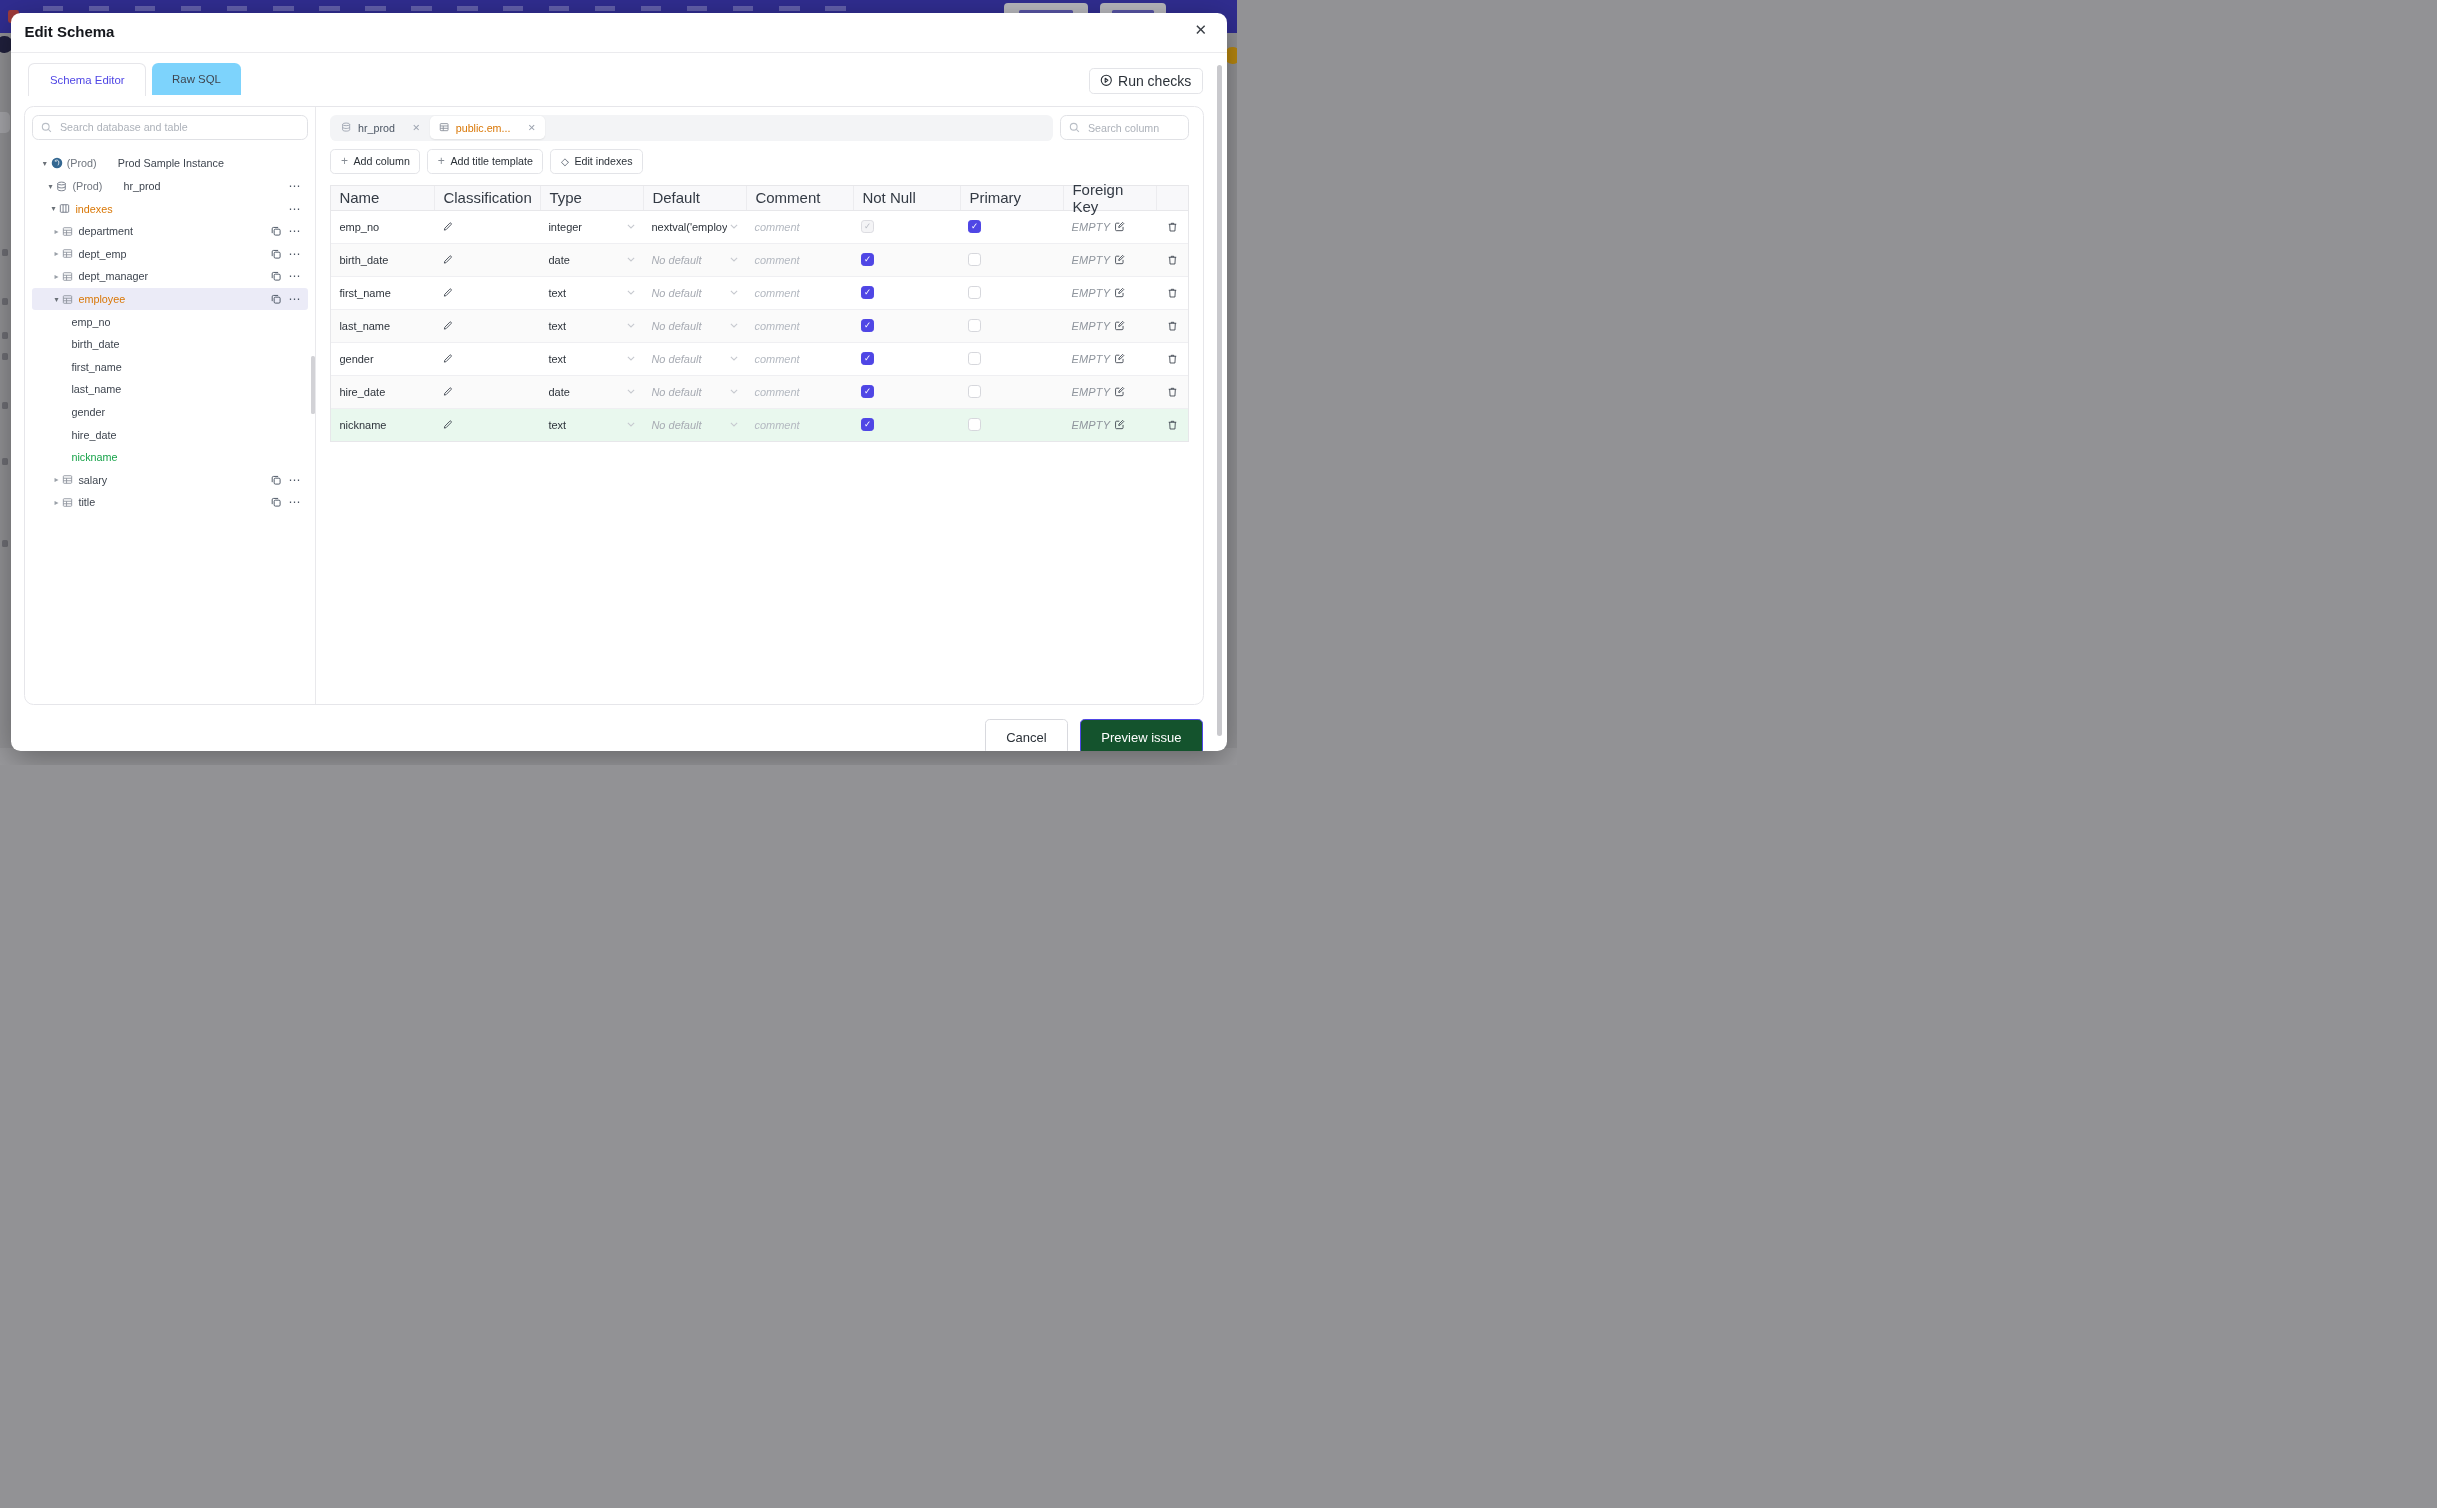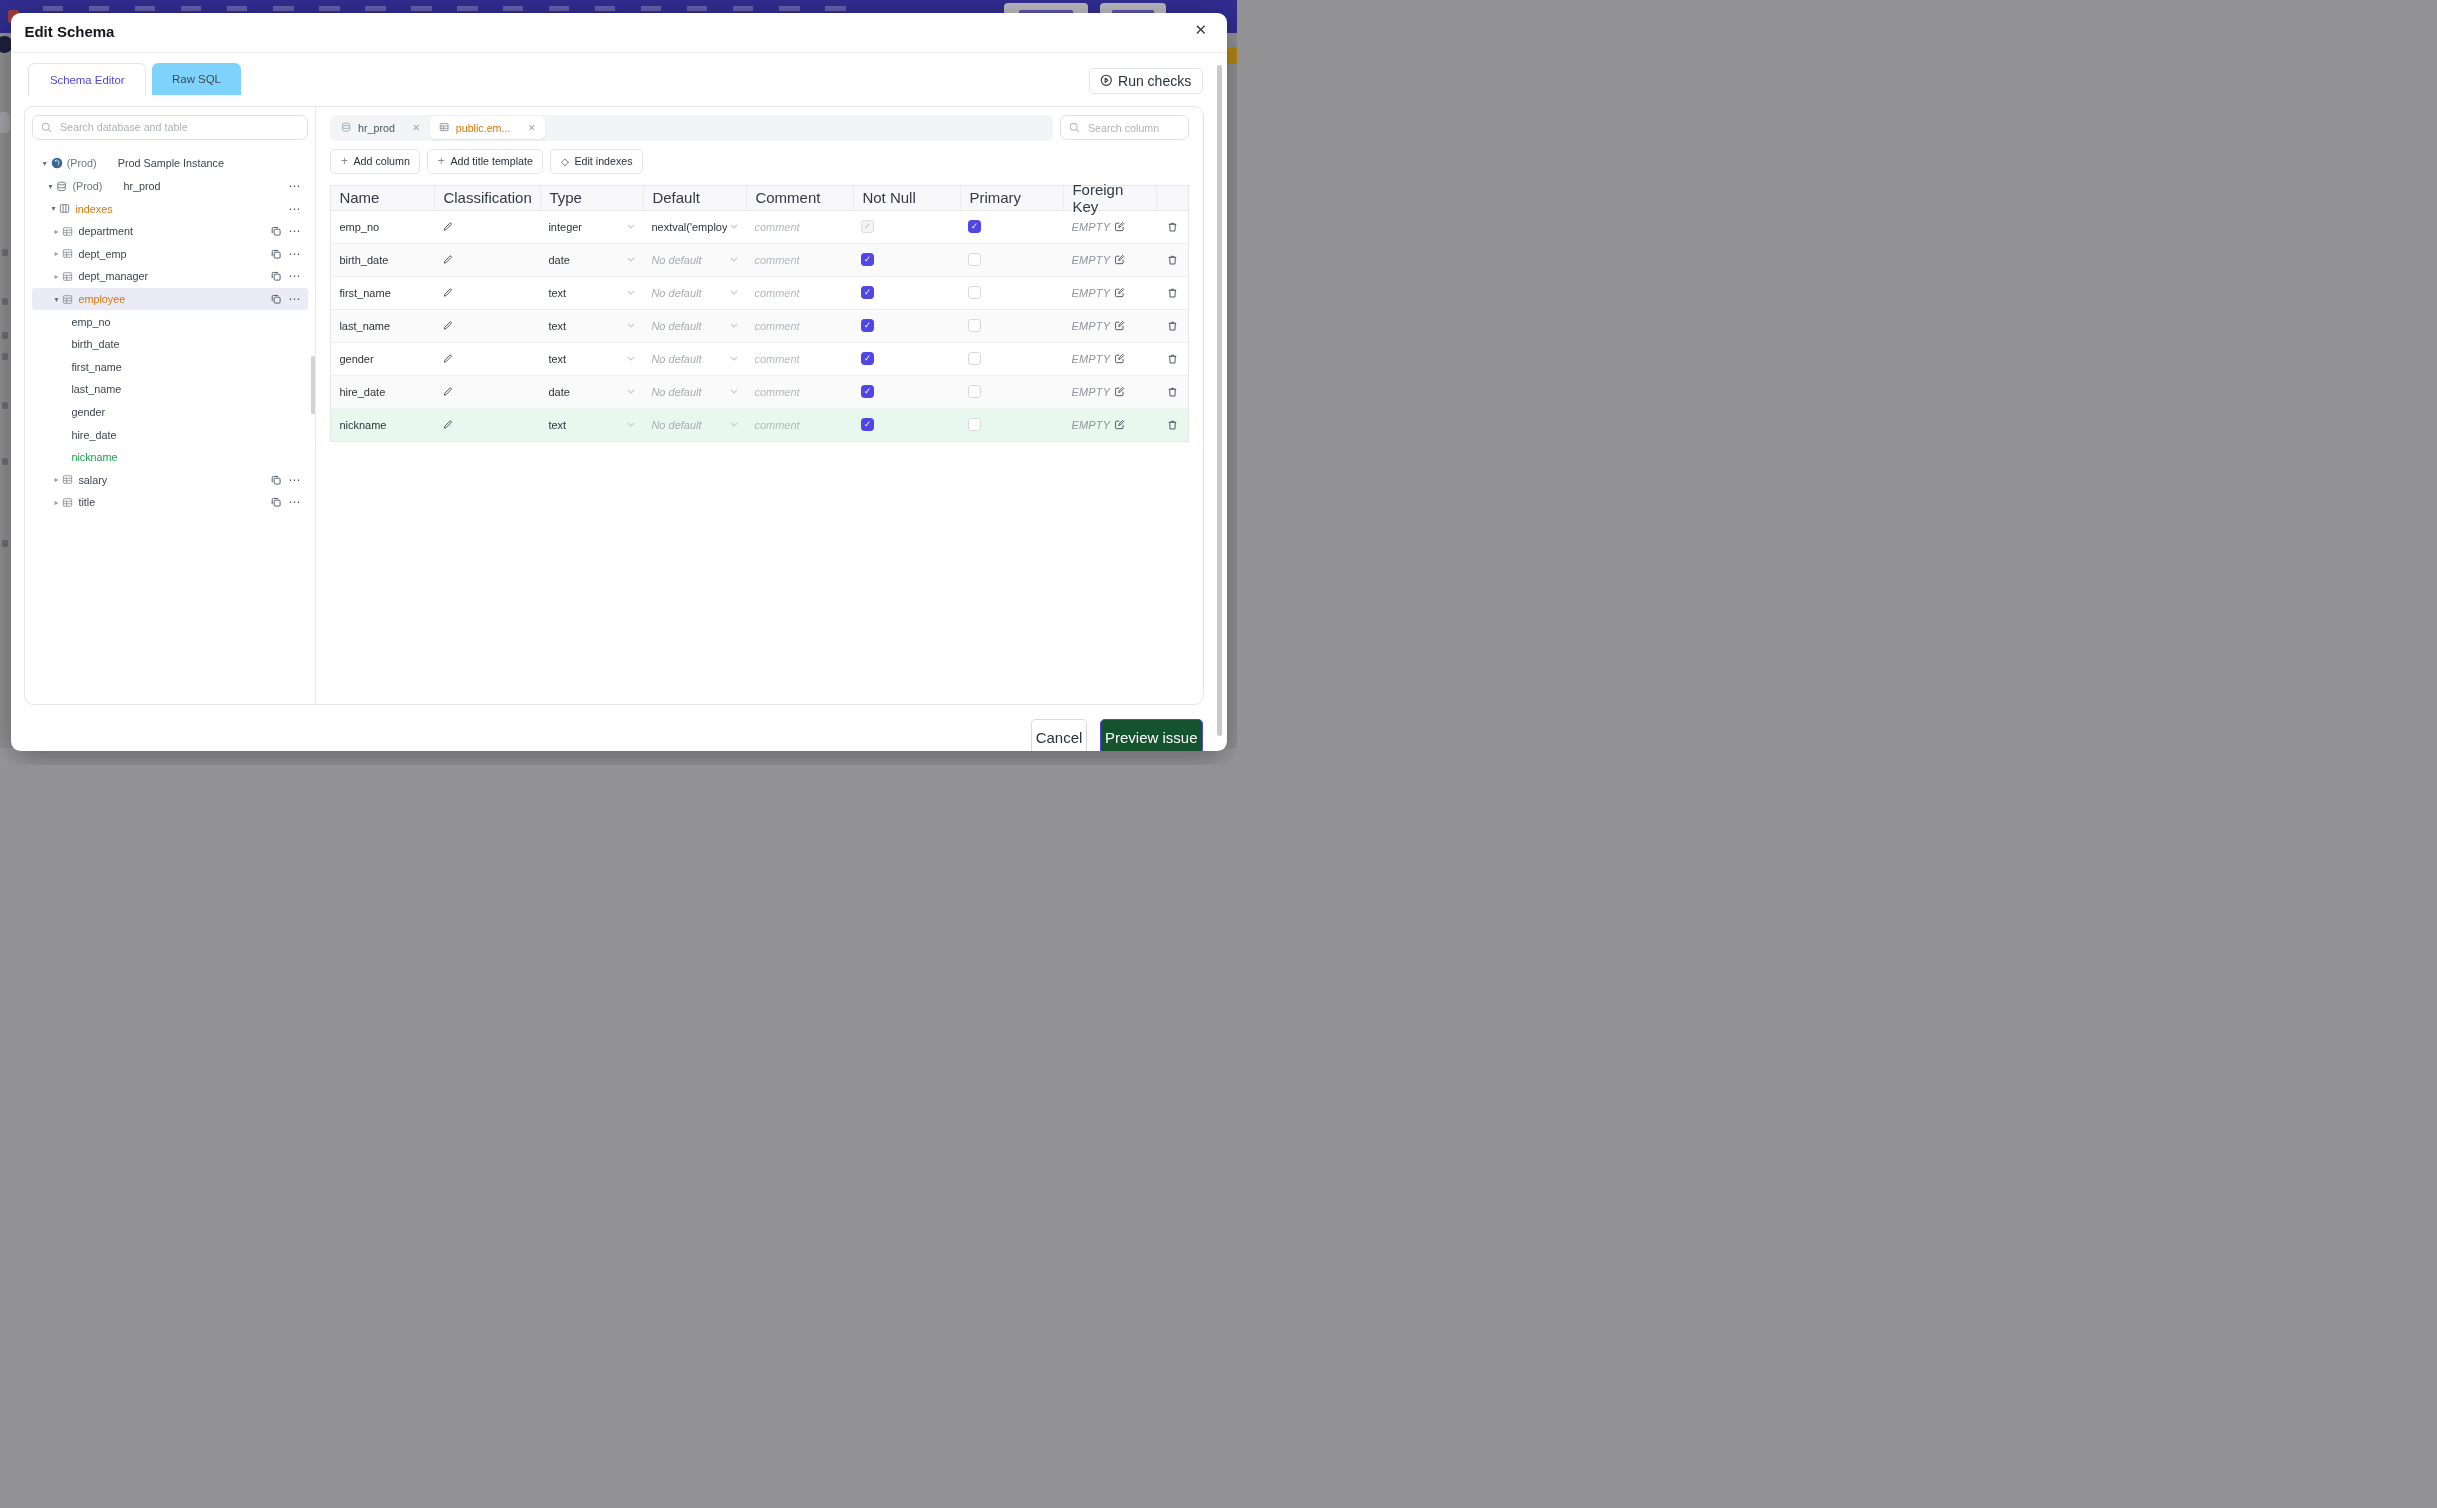--- a/index.html
+++ b/index.html
@@ -93,21 +93,21 @@
   .cb{width:12.6px;height:12.6px;border-radius:3.2px;border:0.8px solid #d6d7dc;background:#fff;display:flex;align-items:center;justify-content:center;
       font-size:8.7px;line-height:1;color:#fff;box-sizing:border-box;cursor:pointer;}
   .cb.on{background:#4f46e5;border-color:#4f46e5;}
   .cb.on.dis{background:#f4f4f6;border-color:#dcdce1;color:#b9bcc4;}
   .fk-empty{color:#8f959d;font-style:italic;letter-spacing:0.2px;}
   .fk-edit{margin-left:4px;display:flex;cursor:pointer;}
   .trash{display:flex;cursor:pointer;margin:0 auto;}
 
   
   .footer{position:absolute;right:24.5px;bottom:-4.7px;display:flex;gap:12.6px;}
-  .f-btn{height:36px;padding:0 4px;border-radius:4.7px;font-size:15px;display:flex;align-items:center;cursor:pointer;box-sizing:border-box;}
+  .f-btn{height:36px;padding:0 20px;border-radius:4.7px;font-size:13px;display:flex;align-items:center;cursor:pointer;box-sizing:border-box;}
   .f-cancel{background:#fff;border:0.8px solid #d8d9de;color:#2b3138;}
   .f-primary{background:#14532d;color:#fff;border:0.8px solid #4f46e5;font-weight:500;}
   .m-scroll{position:absolute;right:4.7px;top:52px;width:5.5px;height:671px;background:#c9c9cd;border-radius:3.2px;}
 
   svg{display:block;}
 </style>
 </head>
 <body>
 
 <div class="screen">

